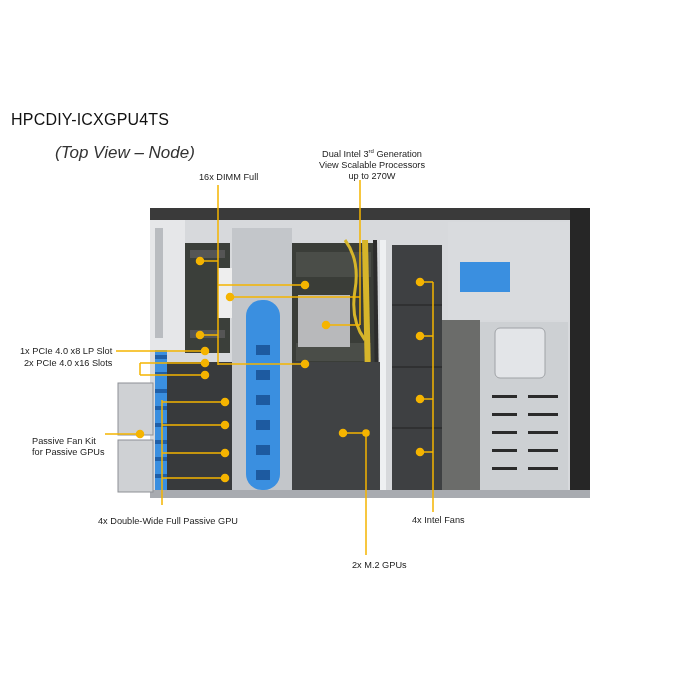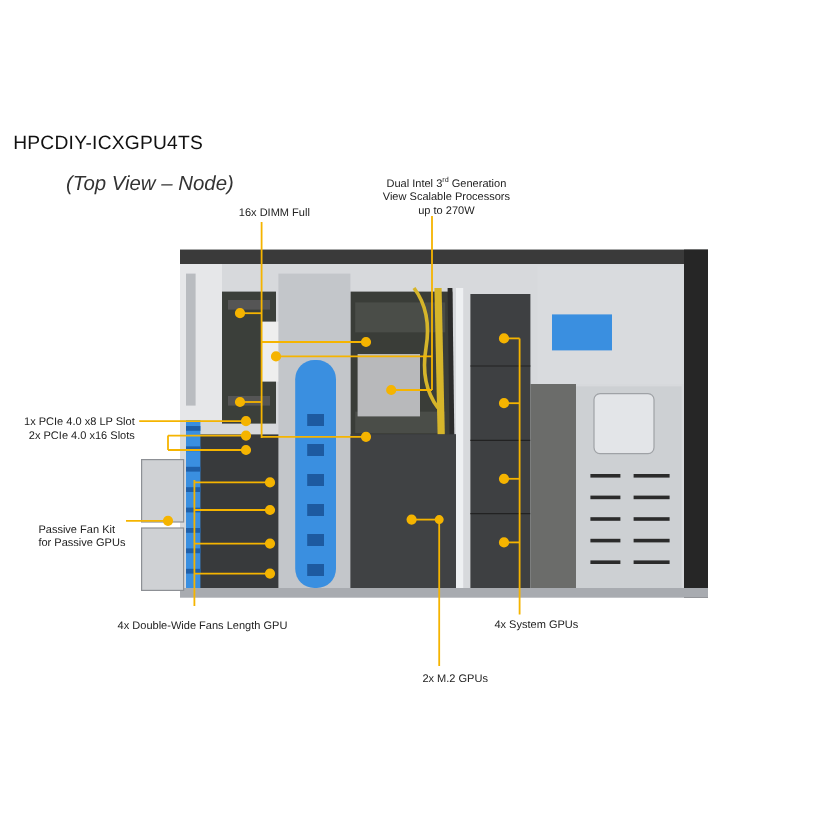--- a/index.html
+++ b/index.html
@@ -168,15 +168,15 @@
 </div>
 
 <div class="label" style="left:20px; top:346px;">1x PCIe 4.0 x8  LP Slot</div>
 <div class="label" style="left:24px; top:358px;">2x PCIe 4.0 x16 Slots</div>
 
 <div class="label" style="left:32px; top:423px;margin-top:13px;">
   <div>Passive Fan Kit</div>
   <div>for Passive GPUs</div>
 </div>
 
-<div class="label" style="left:98px; top:516px;">4x Double-Wide Fans Length GPU</div>
-<div class="label" style="left:412px; top:515px;">4x System GPUs</div>
+<div class="label" style="left:98px; top:516px;">4x Double-Wide Full Passive GPU</div>
+<div class="label" style="left:412px; top:515px;">4x Intel Fans</div>
 <div class="label" style="left:352px; top:560px;">2x M.2  GPUs</div>
 
 </body></html>

